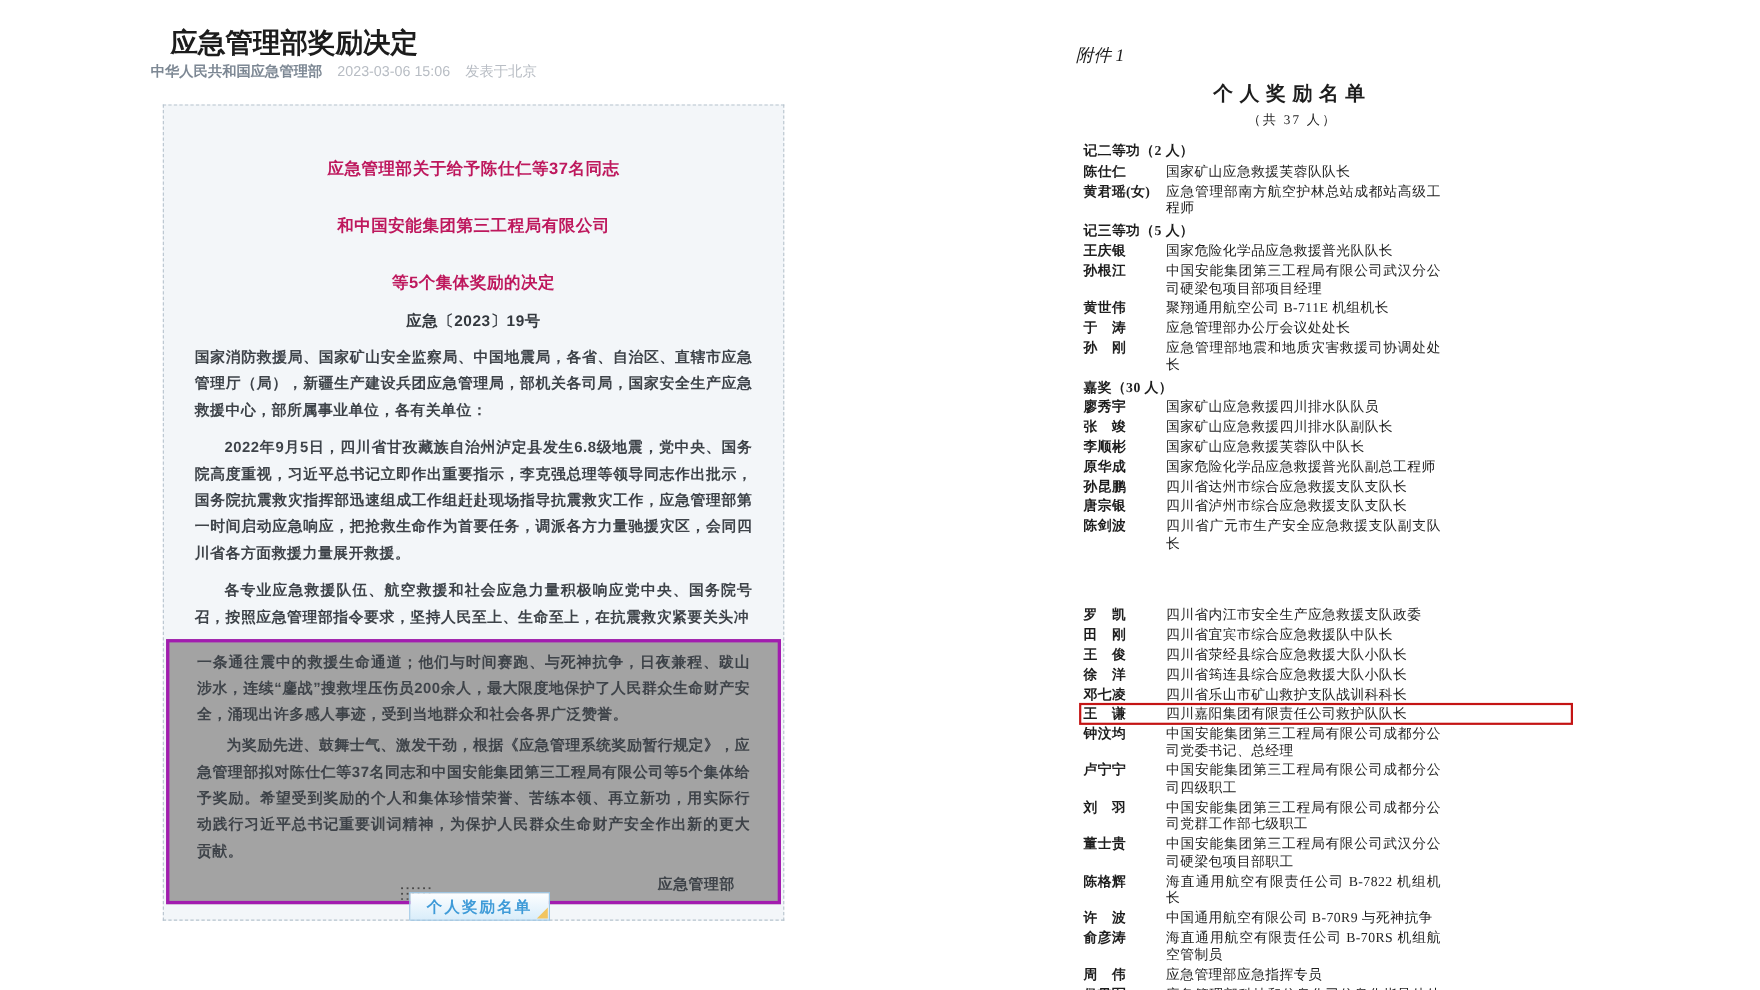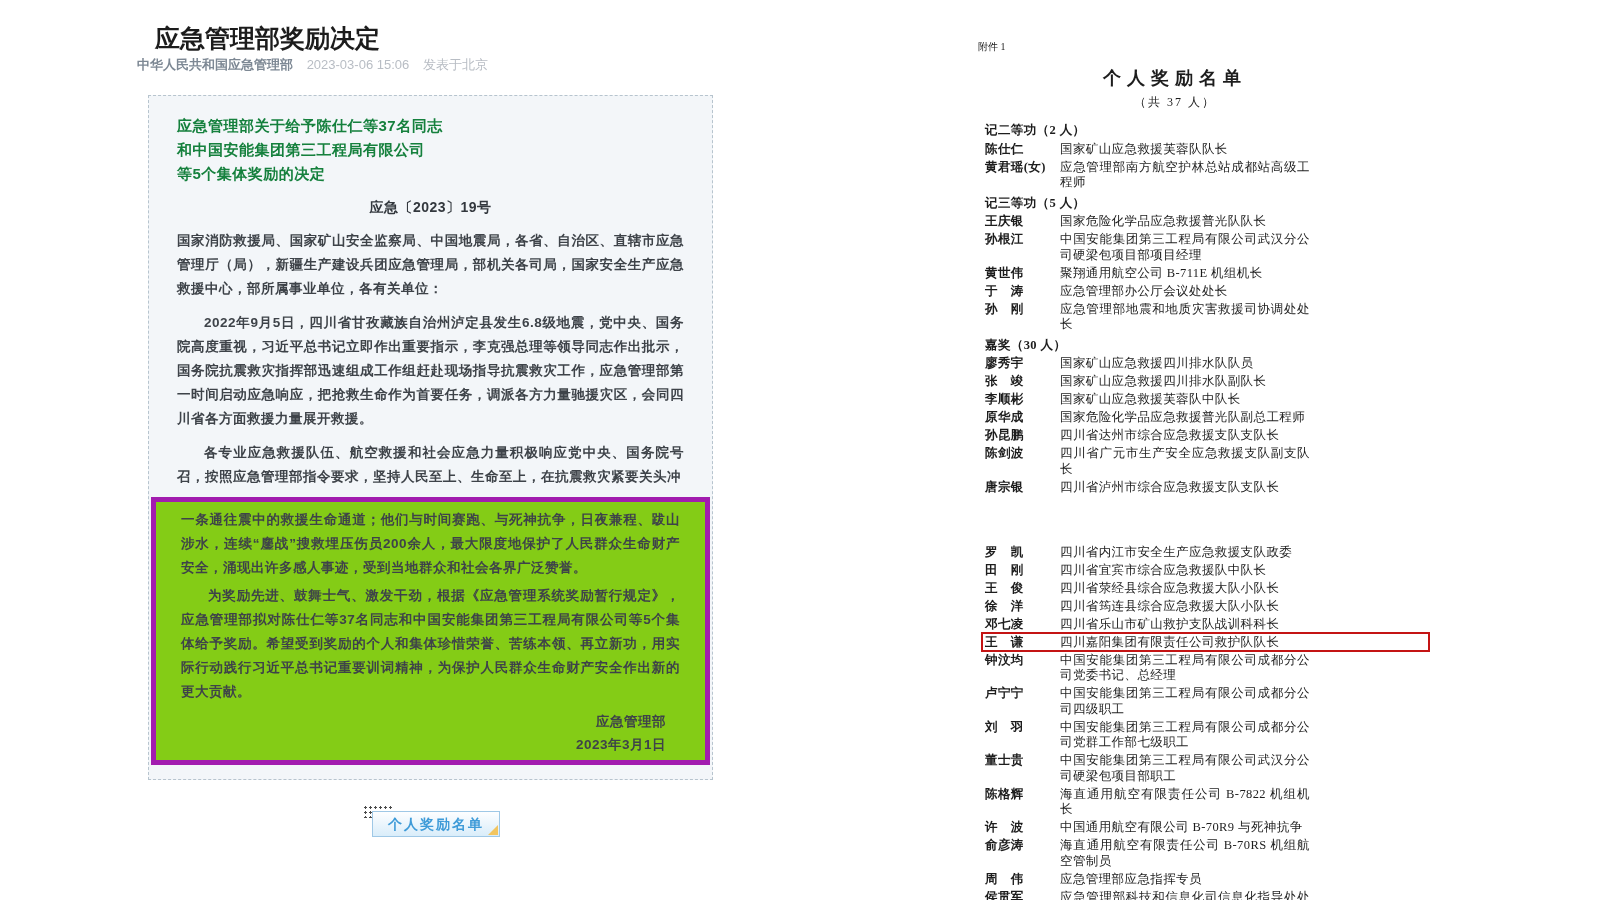--- a/index.html
+++ b/index.html
@@ -8,26 +8,26 @@
 
   
   #article-title{position:absolute;left:155px;top:22px;font-size:25px;font-weight:bold;color:#1c1c1c;}
   #article-byline{position:absolute;left:137px;top:56px;font-size:13px;}
   #article-byline .src{color:#7d8894;font-weight:bold;margin-right:10px;}
   #article-byline .dim{color:#b8bdc4;margin-right:10px;}
 
   #doc-panel{position:absolute;left:148px;top:95px;width:565px;box-sizing:border-box;
              background:#f3f6f9;border:1px dashed #b7c4ce;padding:18px 28px 14px 28px;
              color:#3e4349;font-weight:600;font-size:13.5px;line-height:24px;letter-spacing:0.5px;}
-  .doc-heading{font-size:15px;font-weight:bold;color:#15803d;line-height:24px;}
+  .doc-heading{font-size:15px;font-weight:bold;color:#be185d;text-align:center;line-height:24px;margin-top:28px;}
   .doc-number{font-size:14px;font-weight:bold;color:#33383e;text-align:center;margin-top:9px;}
   .doc-para{margin-top:10px;text-align:justify;}
   .indent{text-indent:2em;}
-  #quote-box{margin:8px -26px 0 -26px;padding:2px 25px 4px 25px;background:#84cc16;
-             border:5px solid #a21caf;}
+  #quote-box{margin:8px -26px 0 -26px;padding:2px 25px 4px 25px;background:#a3a3a3;
+             border:3px solid #a21caf;}
   #quote-box .doc-para{margin-top:4px;}
   #attach-lines{margin-top:8px;}
   #attach-line1{padding-left:2em;}
   #attach-line2{padding-left:6.5em;}
   #sign-block{margin-top:6px;text-align:right;padding-right:14px;line-height:23px;}
 
   
   #drag-dots{position:absolute;left:363px;top:805px;width:30px;height:13px;
              background-image:radial-gradient(#4a4a4a 1.1px,transparent 1.3px);
              background-size:5px 5px;}
@@ -35,21 +35,21 @@
                  background:linear-gradient(#fdfeff,#d9edfa);
                  border:1px solid #9fc8e6;box-sizing:border-box;
                  color:#3f9bd8;font-size:14px;font-weight:bold;letter-spacing:2px;
                  text-align:center;line-height:24px;cursor:pointer;}
   #attach-button .fold{position:absolute;right:1px;bottom:1px;width:0;height:0;
                  border-left:10px solid transparent;border-bottom:10px solid #f2c560;}
 
   
   #attachment-page{position:absolute;left:960px;top:40px;width:430px;
                    font-family:"Liberation Serif","DejaVu Serif",serif;color:#1d1d1d;}
-  #attach-label{font-size:10px;margin-left:18px;}
+  #attach-label{font-size:16px;margin-left:18px;font-style:italic;}
   #attach-title{font-size:18px;font-weight:bold;text-align:center;letter-spacing:6px;margin-top:12px;}
   #attach-subtitle{font-size:12px;text-align:center;letter-spacing:2px;margin-top:4px;}
   #award-list{margin:12px 0 0 25px;font-size:12.5px;line-height:15.5px;letter-spacing:0.4px;}
   .grade-heading{font-weight:bold;margin:5px 0 3px 0;}
   .entry-row{display:flex;margin:0 0 2.5px 0;}
   .entry-name{width:75px;flex:0 0 75px;font-weight:bold;white-space:pre;}
   .entry-desc{width:250px;flex:0 0 250px;text-align:justify;}
   .entry-row.hl{position:relative;align-items:center;}
   .entry-row.hl::after{content:"";position:absolute;left:-4px;right:-40px;top:-3px;bottom:-2px;
                        border:2px solid #c41414;}
@@ -73,21 +73,20 @@
     <div class="doc-heading">等5个集体奖励的决定</div>
     <div class="doc-number">应急〔2023〕19号</div>
     <div class="doc-para">国家消防救援局、国家矿山安全监察局、中国地震局，各省、自治区、直辖市应急管理厅（局），新疆生产建设兵团应急管理局，部机关各司局，国家安全生产应急救援中心，部所属事业单位，各有关单位：</div>
     <div class="doc-para indent">2022年9月5日，四川省甘孜藏族自治州泸定县发生6.8级地震，党中央、国务院高度重视，习近平总书记立即作出重要指示，李克强总理等领导同志作出批示，国务院抗震救灾指挥部迅速组成工作组赶赴现场指导抗震救灾工作，应急管理部第一时间启动应急响应，把抢救生命作为首要任务，调派各方力量驰援灾区，会同四川省各方面救援力量展开救援。</div>
     <div class="doc-para indent">各专业应急救援队伍、航空救援和社会应急力量积极响应党中央、国务院号召，按照应急管理部指令要求，坚持人民至上、生命至上，在抗震救灾紧要关头冲</div>
     <div id="quote-box">
       <div class="doc-para">一条通往震中的救援生命通道；他们与时间赛跑、与死神抗争，日夜兼程、跋山涉水，连续“鏖战”搜救埋压伤员200余人，最大限度地保护了人民群众生命财产安全，涌现出许多感人事迹，受到当地群众和社会各界广泛赞誉。</div>
       <div class="doc-para indent">为奖励先进、鼓舞士气、激发干劲，根据《应急管理系统奖励暂行规定》，应急管理部拟对陈仕仁等37名同志和中国安能集团第三工程局有限公司等5个集体给予奖励。希望受到奖励的个人和集体珍惜荣誉、苦练本领、再立新功，用实际行动践行习近平总书记重要训词精神，为保护人民群众生命财产安全作出新的更大贡献。</div>
       <div id="sign-block">
         <div>应急管理部</div>
-        <div>2023年3月1日</div>
       </div>
     </div>
   </div>
 
   <div id="drag-dots"></div>
   <div id="attach-button">
     <span>个人奖励名单</span>
     <span class="fold"></span>
   </div>
 
@@ -141,26 +140,26 @@
         </div>
         <div class="entry-row">
           <span class="entry-name">原华成</span>
           <span class="entry-desc">国家危险化学品应急救援普光队副总工程师</span>
         </div>
         <div class="entry-row">
           <span class="entry-name">孙昆鹏</span>
           <span class="entry-desc">四川省达州市综合应急救援支队支队长</span>
         </div>
         <div class="entry-row">
+          <span class="entry-name">唐宗银</span>
+          <span class="entry-desc">四川省泸州市综合应急救援支队支队长</span>
+        </div>
+        <div class="entry-row">
           <span class="entry-name">陈剑波</span>
           <span class="entry-desc">四川省广元市生产安全应急救援支队副支队长</span>
-        </div>
-        <div class="entry-row">
-          <span class="entry-name">唐宗银</span>
-          <span class="entry-desc">四川省泸州市综合应急救援支队支队长</span>
         </div>
         <div class="page-gap"></div>
         <div class="entry-row">
           <span class="entry-name">罗　凯</span>
           <span class="entry-desc">四川省内江市安全生产应急救援支队政委</span>
         </div>
         <div class="entry-row">
           <span class="entry-name">田　刚</span>
           <span class="entry-desc">四川省宜宾市综合应急救援队中队长</span>
         </div>

